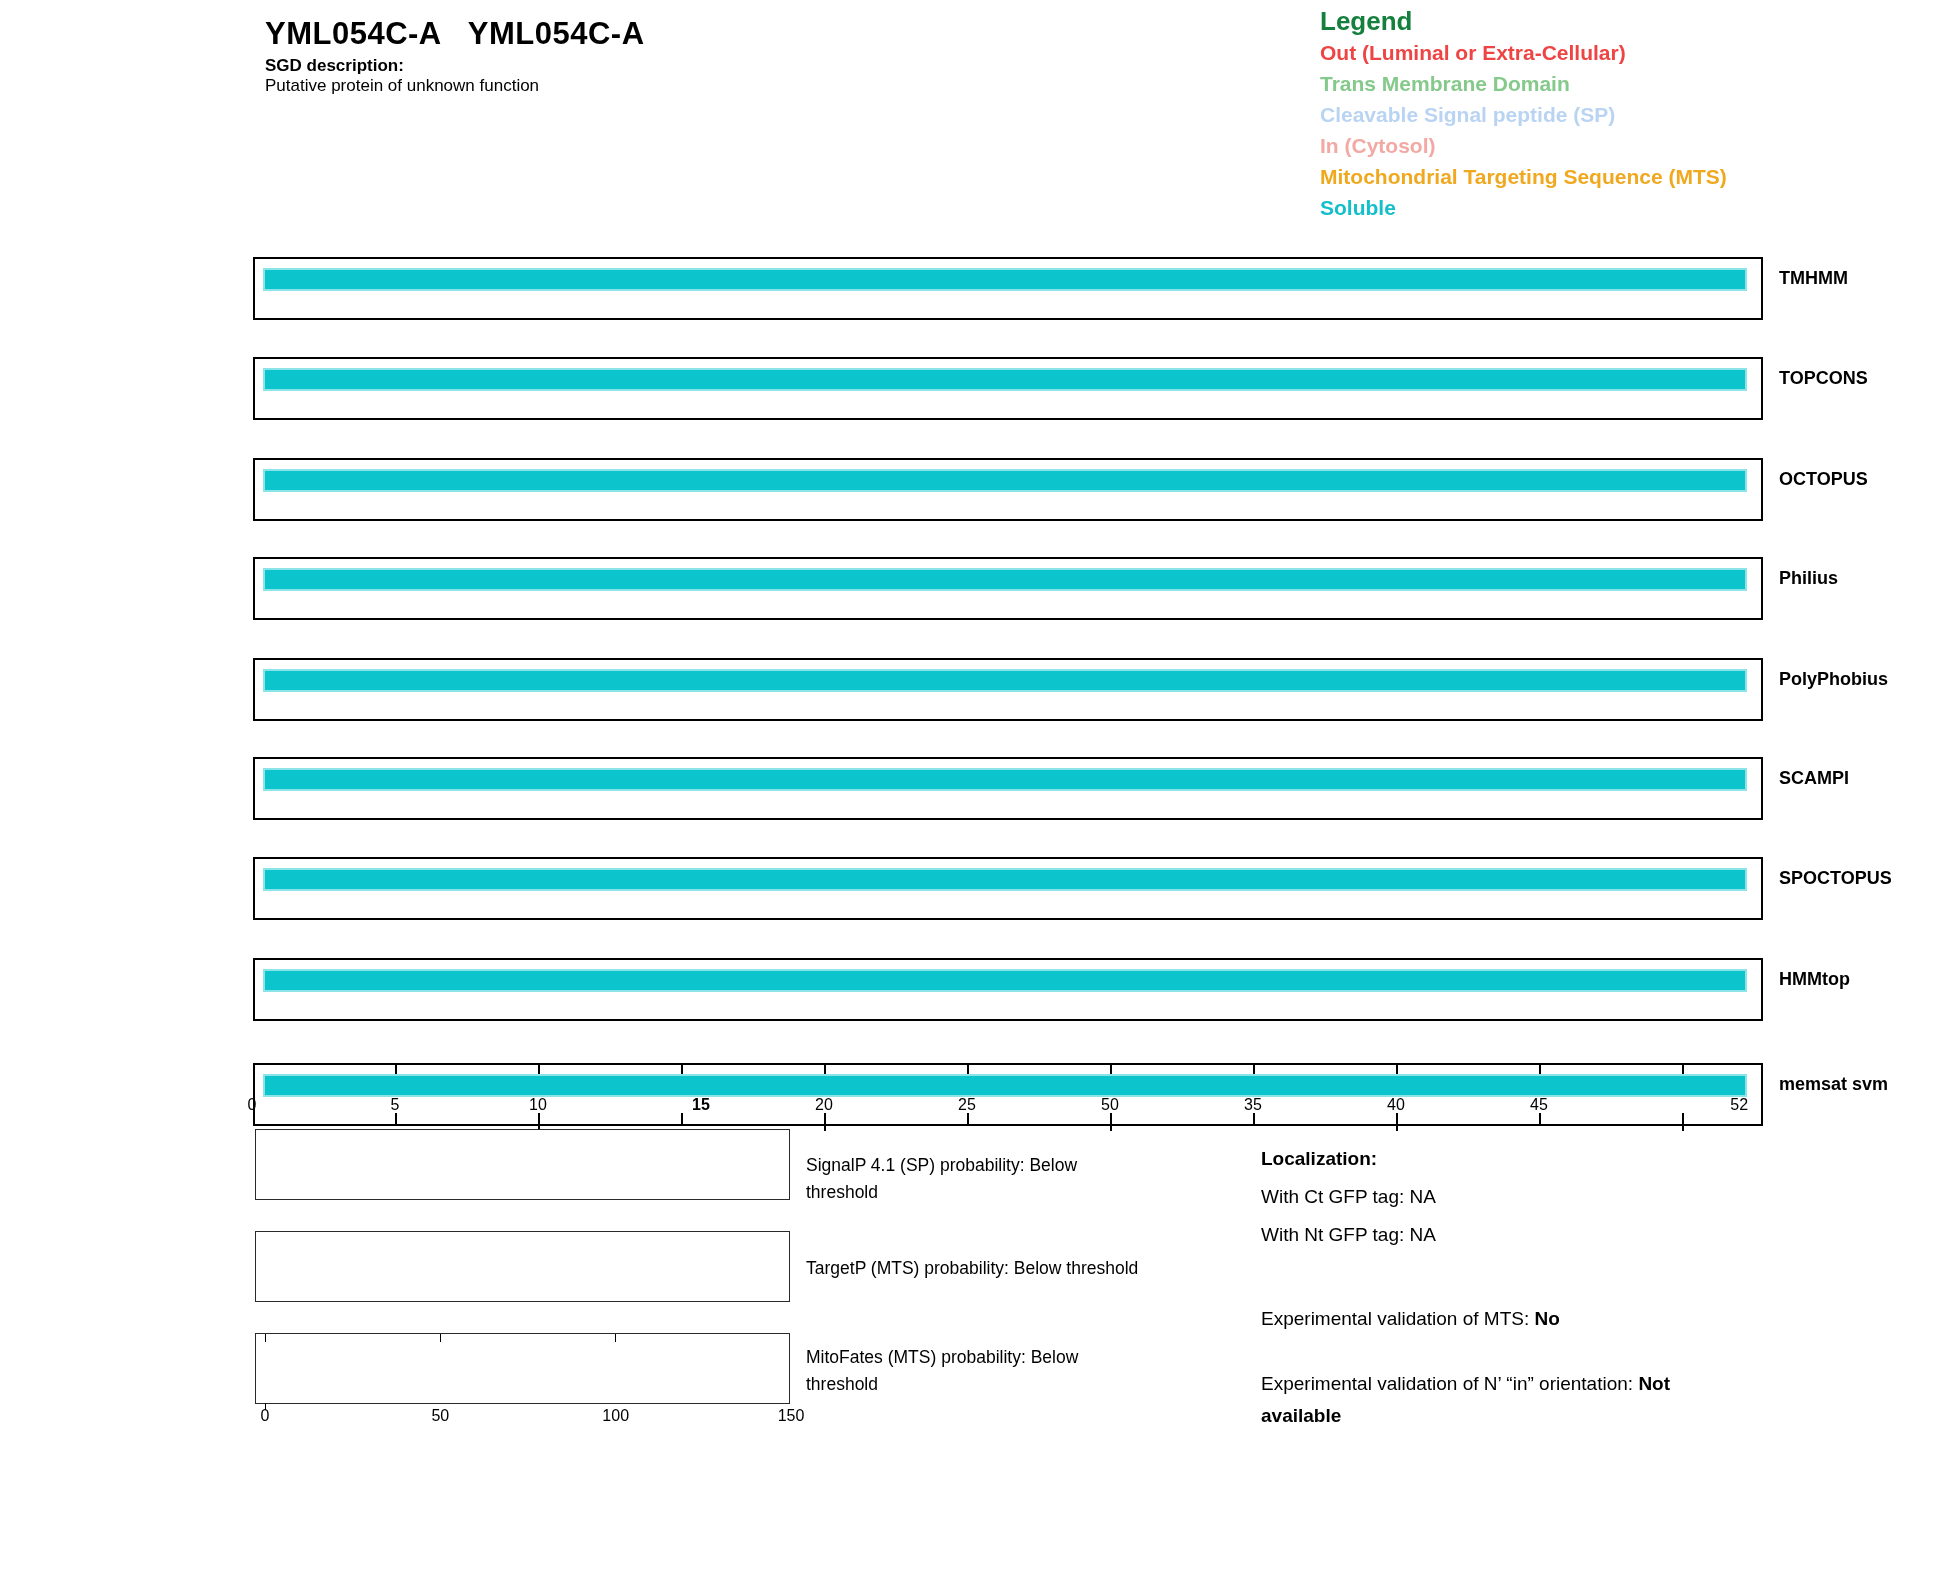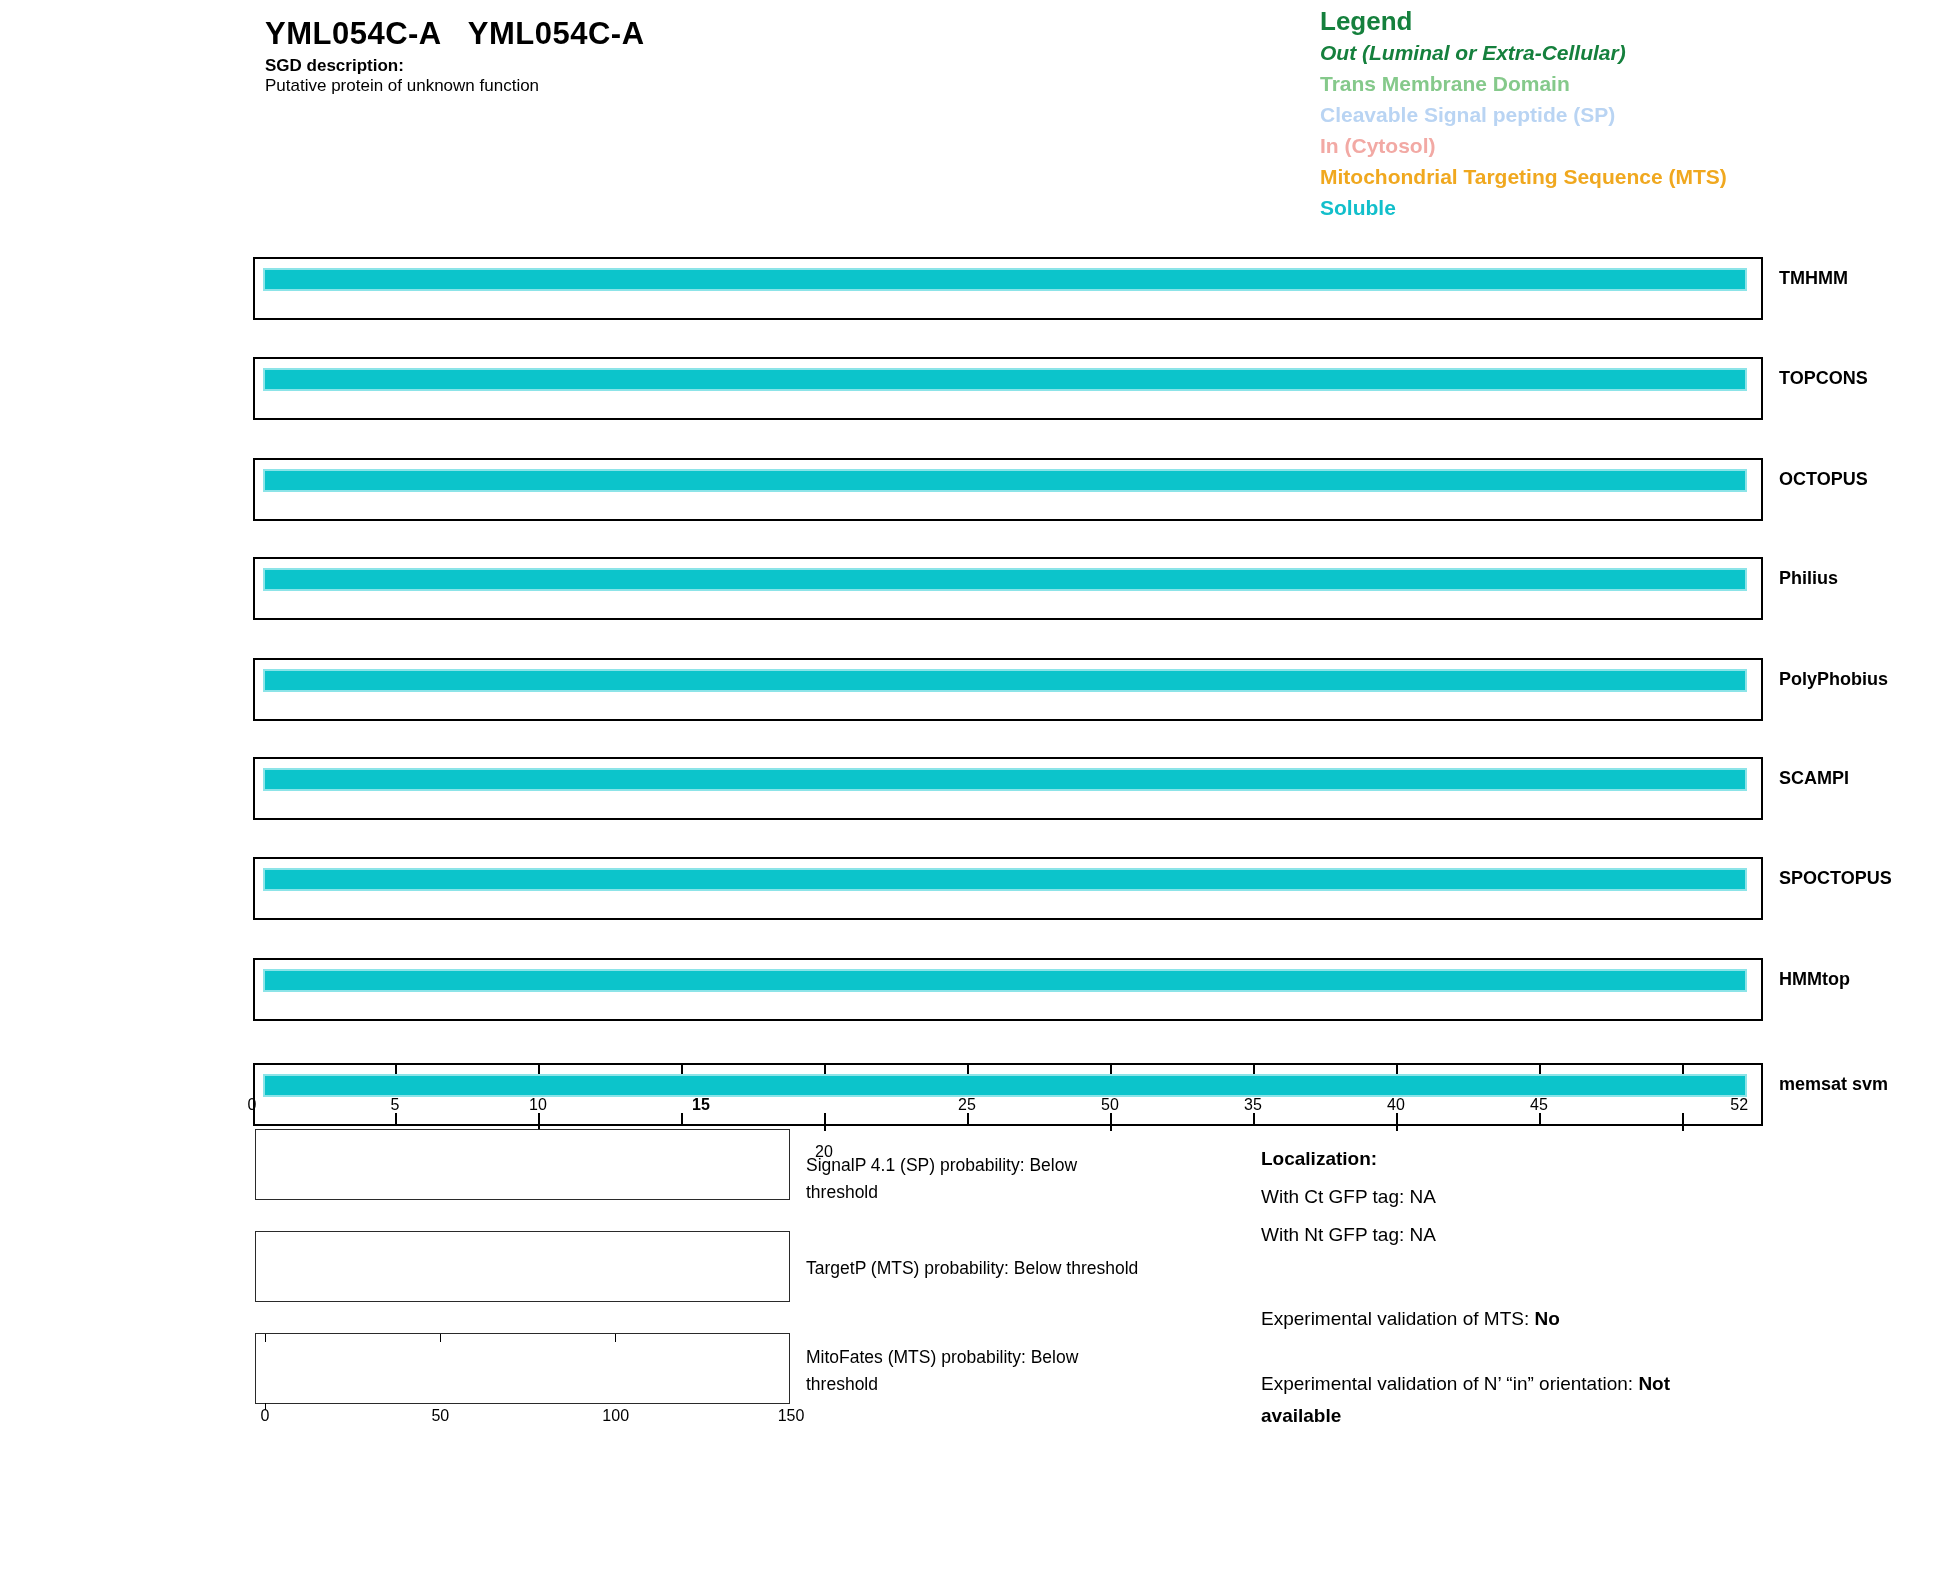--- a/index.html
+++ b/index.html
@@ -45,21 +45,21 @@
 <div class="canvas">
 
   <div class="title">
     <span>YML054C-A</span><span class="gene">YML054C-A</span>
   </div>
   <div class="sgd-label">SGD description:</div>
   <div class="sgd-desc">Putative protein of unknown function</div>
 
   <div class="legend">
     <div class="legend-title">Legend</div>
-    <div class="legend-item" style="color: #15803d; font-style: italic;">Out (Luminal or Extra-Cellular)</div>
+    <div class="legend-item" style="color: #ef4444;">Out (Luminal or Extra-Cellular)</div>
     <div class="legend-item" style="color: rgb(133, 201, 139);">Trans Membrane Domain</div>
     <div class="legend-item" style="color: rgb(185, 212, 243);">Cleavable Signal peptide (SP)</div>
     <div class="legend-item" style="color: rgb(242, 169, 164);">In (Cytosol)</div>
     <div class="legend-item" style="color: rgb(240, 168, 31);">Mitochondrial Targeting Sequence (MTS)</div>
     <div class="legend-item" style="color: rgb(18, 191, 203);">Soluble</div>
   </div>
 
   <div class="track" style="top:221px">
     <div class="track-box">
         <div class="track-bar" style="background: rgb(12, 196, 203);"></div>
@@ -133,21 +133,21 @@
         <div class="track-bar" style="background: rgb(12, 196, 203);"></div>
       </div>
     <div class="track-label">HMMtop</div>
   </div>
 
   <div class="axis-row" id="residue-axis">
       <span style="left: 252px;">0</span>
       <span style="left: 395px;">5</span>
       <span style="left: 538px;">10</span>
       <span style="left: 701px; font-weight: bold;">15</span>
-      <span style="left: 824px; margin-top: 47px;">20</span>
+      <span style="left: 824px;">20</span>
       <span style="left: 967px;">25</span>
       <span style="left: 1110px;">50</span>
       <span style="left: 1253px;">35</span>
       <span style="left: 1396px;">40</span>
       <span style="left: 1539px;">45</span>
       <span style="left: 1739.2px;">52</span>
     </div>
 
   <div class="panel-box" style="top:1129px" id="signalp-box"></div>
   <div class="panel-text" style="top:1152px">SignalP 4.1 (SP) probability: Below threshold</div>

